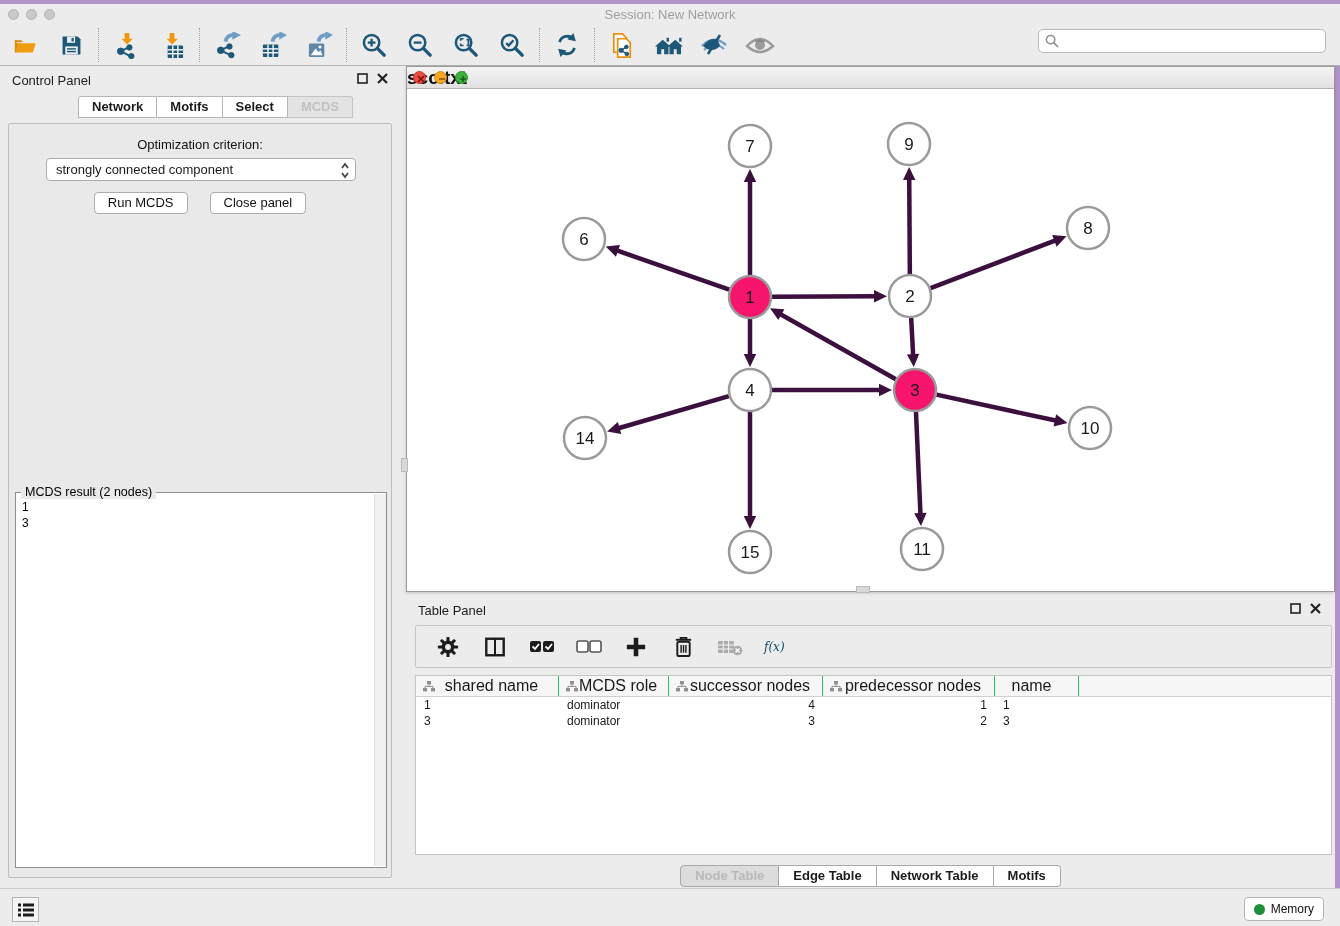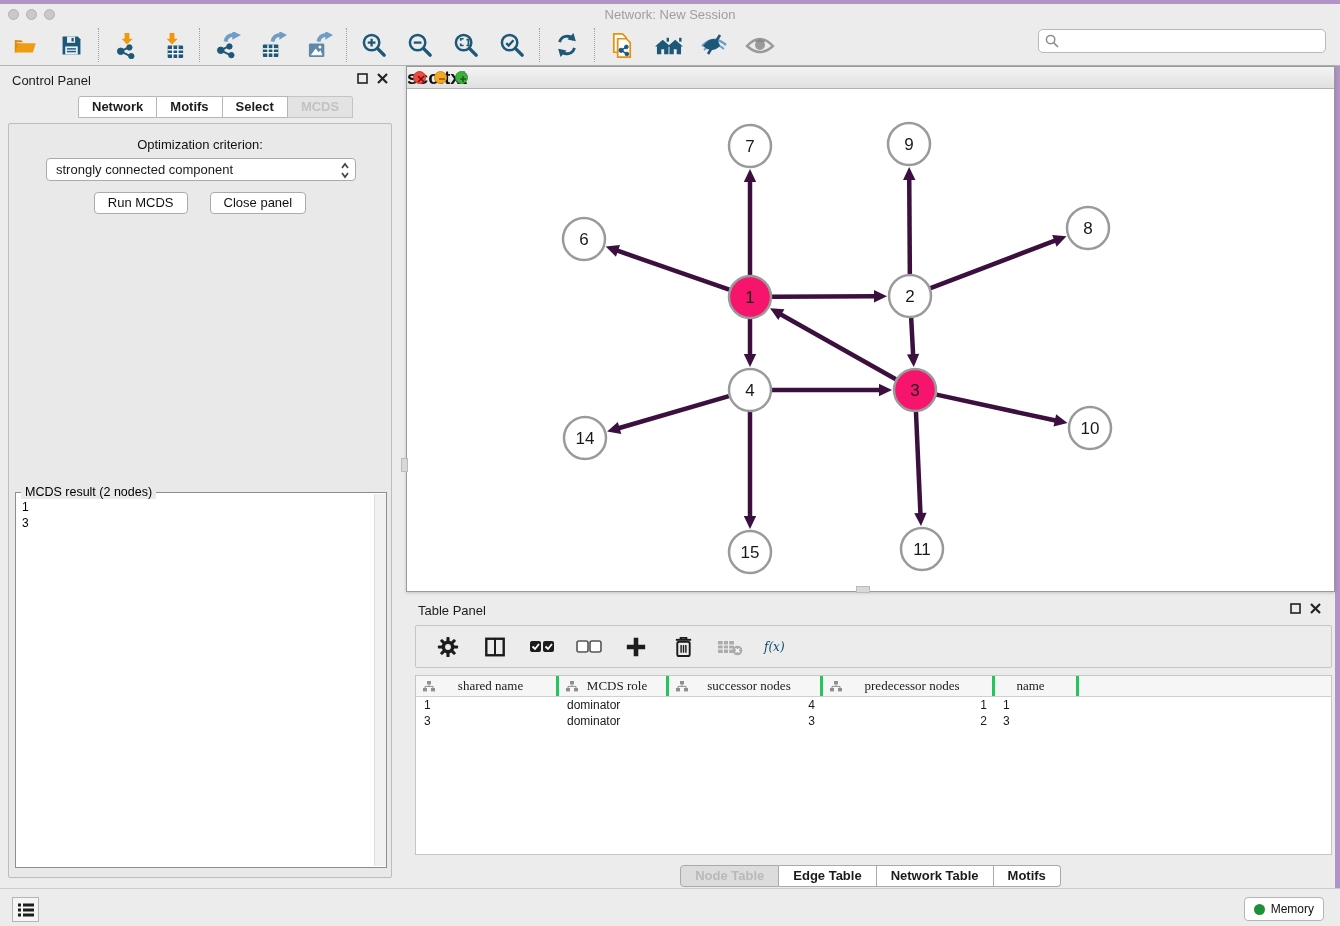--- a/index.html
+++ b/index.html
@@ -84,21 +84,21 @@
   
   #table-panel { left:406px; top:596px; width:929px; height:290px; }
   #tp-toolbar { position:absolute; left:9px; top:29px; width:917px; height:43px;
     border:1px solid #c6c6c6; border-radius:2px; display:flex; align-items:center; gap:21px; padding-left:19px; }
   #tp-toolbar .tb-btn { width:26px; height:26px; }
   .fx { font-family:"DejaVu Serif","Liberation Serif",serif; font-style:italic; font-size:12px; color:#0c4a6e; }
 
   #tp-table { position:absolute; left:9px; top:79px; width:917px; height:180px;
     border:1px solid #c6c6c6; background:#fff; overflow:hidden; }
   #tp-header { display:flex; height:21px; background:#f6f6f6; border-bottom:1px solid #cfcfcf; }
-  .th { display:flex; align-items:center; font-size:13px; color:#1a1a1a; border-right:3px solid #22c55e; position:relative;font-family:Liberation Serif, serif; }
+  .th { display:flex; align-items:center; font-size:16px; color:#1a1a1a; border-right:1px solid #22c55e; position:relative; }
   .th .hicon { margin-left:7px; }
   .th .hlabel { flex:1; text-align:center; padding-right:10px; }
   .tr { display:flex; height:16px; }
   .td { font-size:12px; line-height:16px; padding:0 8px; white-space:nowrap; overflow:hidden; }
   .td.right { text-align:right; }
 
   #tp-tabs { position:absolute; left:0; top:269px; width:100%; display:flex; justify-content:center; }
   .tp-tab { height:22px; line-height:20px; padding:0 14px; font-size:13px; font-weight:bold;
     background:#fff; border:1px solid #a9a9a9; border-left:none; color:#1b1b1b; }
   .tp-tab:first-child { border-left:1px solid #a9a9a9; border-radius:4px 0 0 4px; }
@@ -119,21 +119,21 @@
 
 <div class="abs" id="desktop-strip-top"></div>
 <div class="abs" id="desktop-strip-right"></div>
 
 <div class="abs" id="titlebar">
   <div class="traffic">
     <span></span>
     <span></span>
     <span></span>
   </div>
-  <div id="window-title">Network: New Session</div>
+  <div id="window-title">Session: New Network</div>
 </div>
 
 <div class="abs" id="toolbar">
   <div class="tb-group">
     <div class="tb-btn">
       <svg width="26" height="26" viewBox="0 0 28 28">
           <path fill="#d88a10" d="M3 9 h7 l2 2 h-7 z"></path>
           <path fill="#d88a10" d="M3 9 v13 h2 l3.5-10 H5 v-3 z"></path>
           <path fill="#f09c12" d="M6.5 12 h19 l-3 10 H3.5 z"></path>
         </svg>

